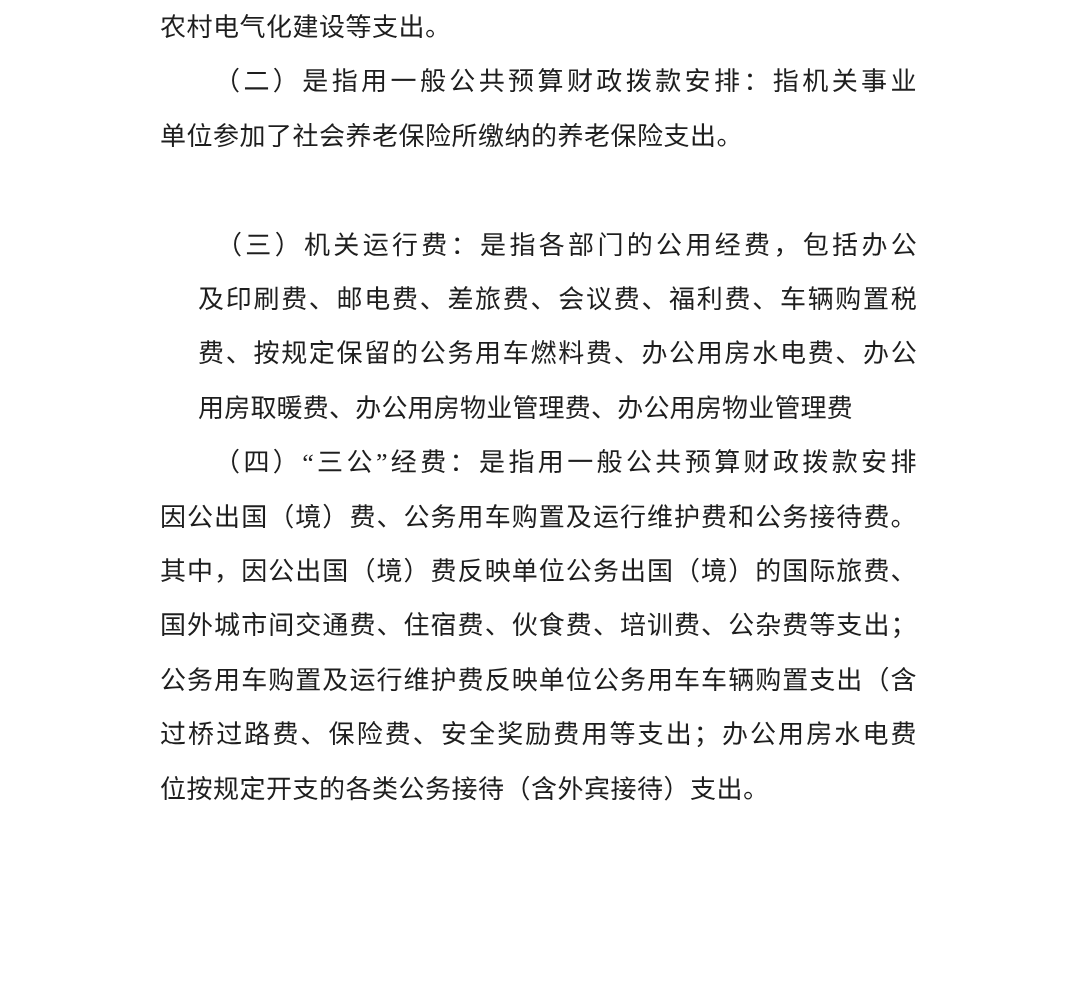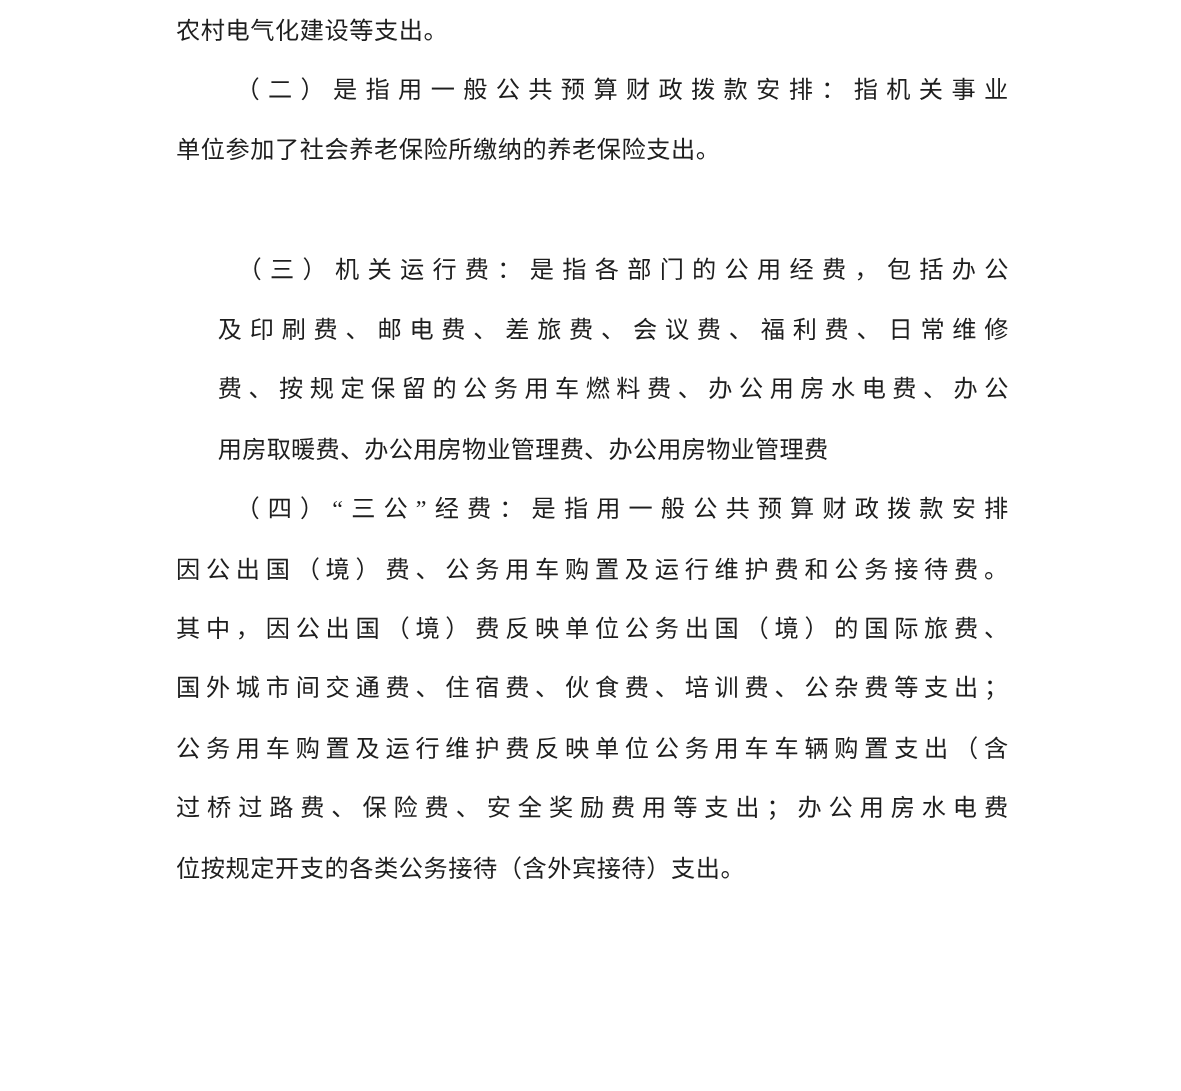--- a/index.html
+++ b/index.html
@@ -8,21 +8,21 @@
     background: #ffffff;
   }
   .page {
     position: relative;
     width: 1074px;
     height: 992px;
     background: #ffffff;
     overflow: hidden;
     color: #1e1e1e;
     font-family: "Liberation Serif", "DejaVu Serif", serif;
-    font-size: 22px;
+    font-size: 26px;
     line-height: 54.4px;
     font-weight: 400;
   }
   .text-block {
     position: absolute;
     left: 160px;
     top: 1px;
     width: 757px;
   }
   .para { margin: 0; padding: 0; }
@@ -52,21 +52,21 @@
       <div class="para para-plain">
         <div class="line">农村电气化建设等支出。</div>
       </div>
       <div class="para para-indent">
         <div class="line">（二）是指用一般公共预算财政拨款安排：指机关事业</div>
         <div class="line">单位参加了社会养老保险所缴纳的养老保险支出。</div>
       </div>
       <div class="para para-blank"></div>
       <div class="para para-hang">
         <div class="line">（三）机关运行费：是指各部门的公用经费，包括办公</div>
-        <div class="line">及印刷费、邮电费、差旅费、会议费、福利费、日常维修</div>
+        <div class="line">及印刷费、邮电费、差旅费、会议费、福利费、车辆购置税</div>
         <div class="line">费、按规定保留的公务用车燃料费、办公用房水电费、办公</div>
         <div class="line">用房取暖费、办公用房物业管理费、办公用房物业管理费</div>
       </div>
       <div class="para para-indent">
         <div class="line">（四）“三公”经费：是指用一般公共预算财政拨款安排</div>
         <div class="line">因公出国（境）费、公务用车购置及运行维护费和公务接待费。</div>
         <div class="line">其中，因公出国（境）费反映单位公务出国（境）的国际旅费、</div>
         <div class="line">国外城市间交通费、住宿费、伙食费、培训费、公杂费等支出；</div>
         <div class="line">公务用车购置及运行维护费反映单位公务用车车辆购置支出（含</div>
         <div class="line">过桥过路费、保险费、安全奖励费用等支出；办公用房水电费</div>

